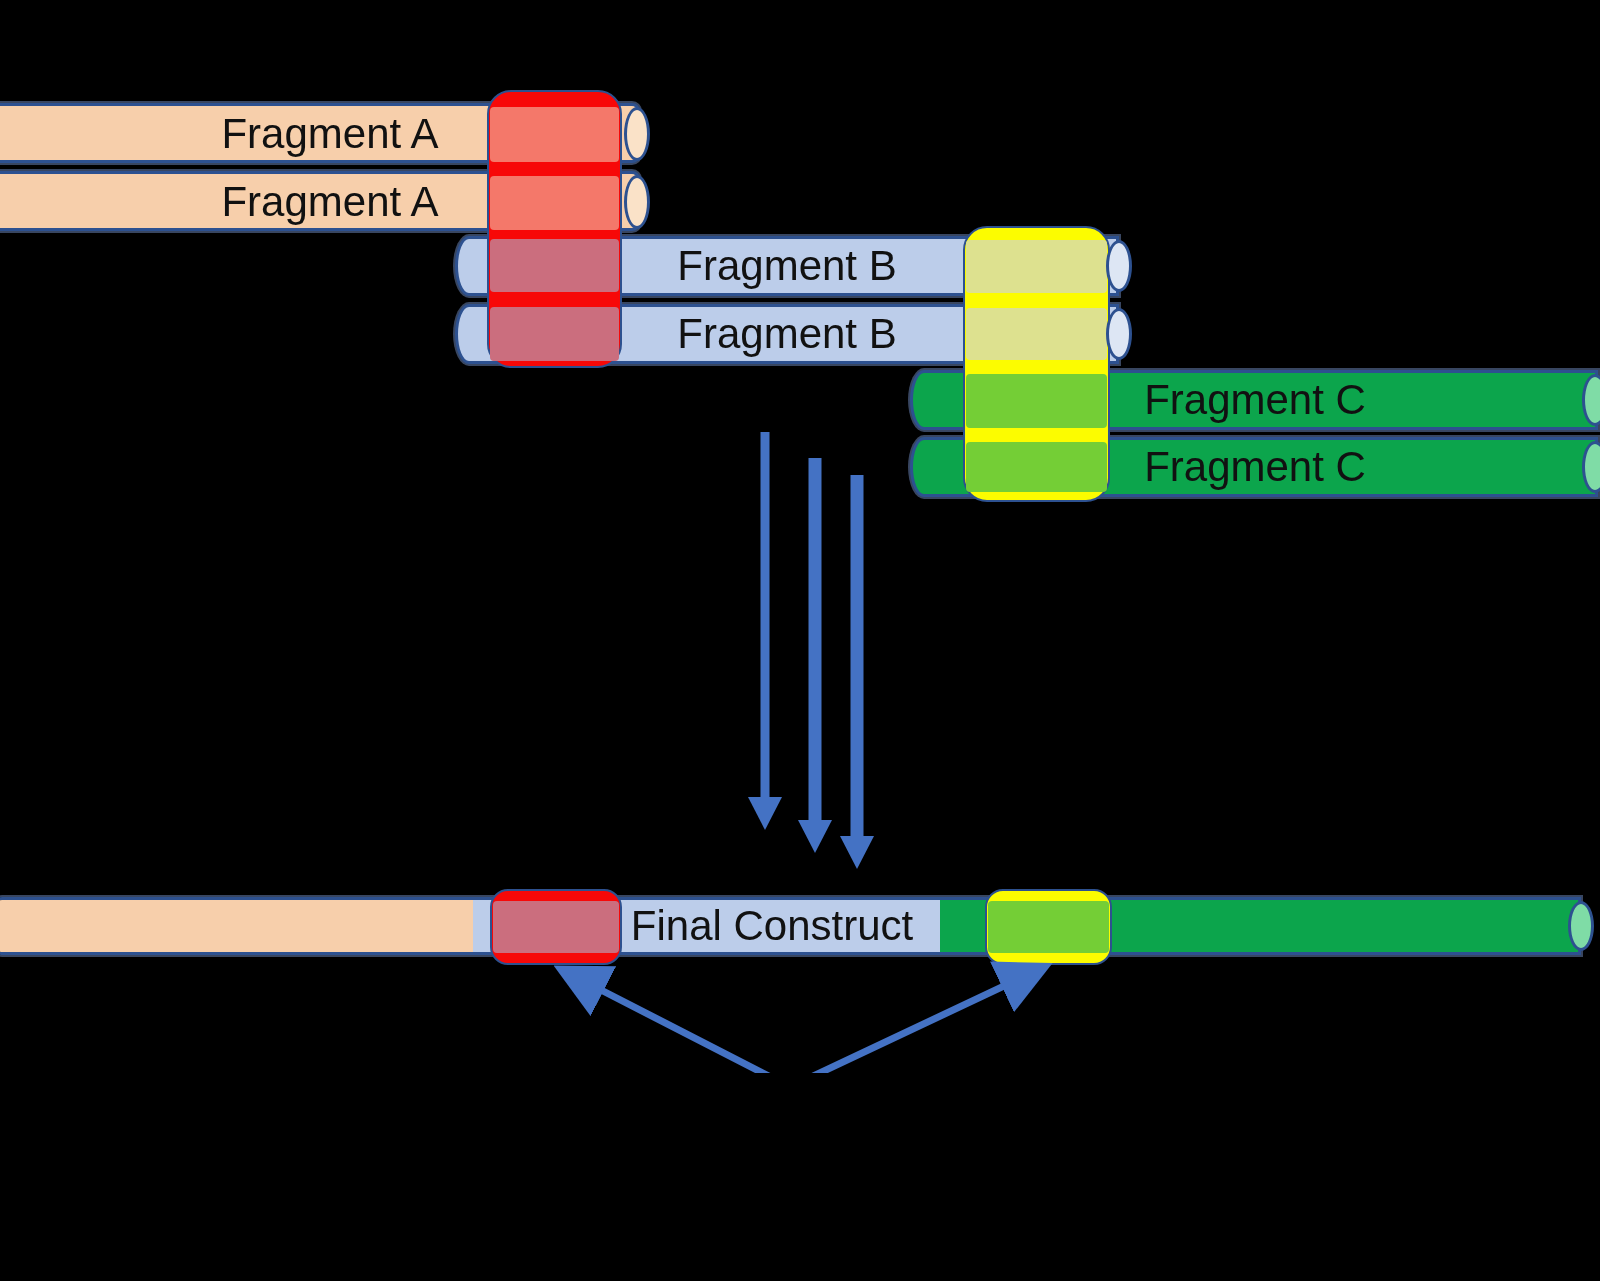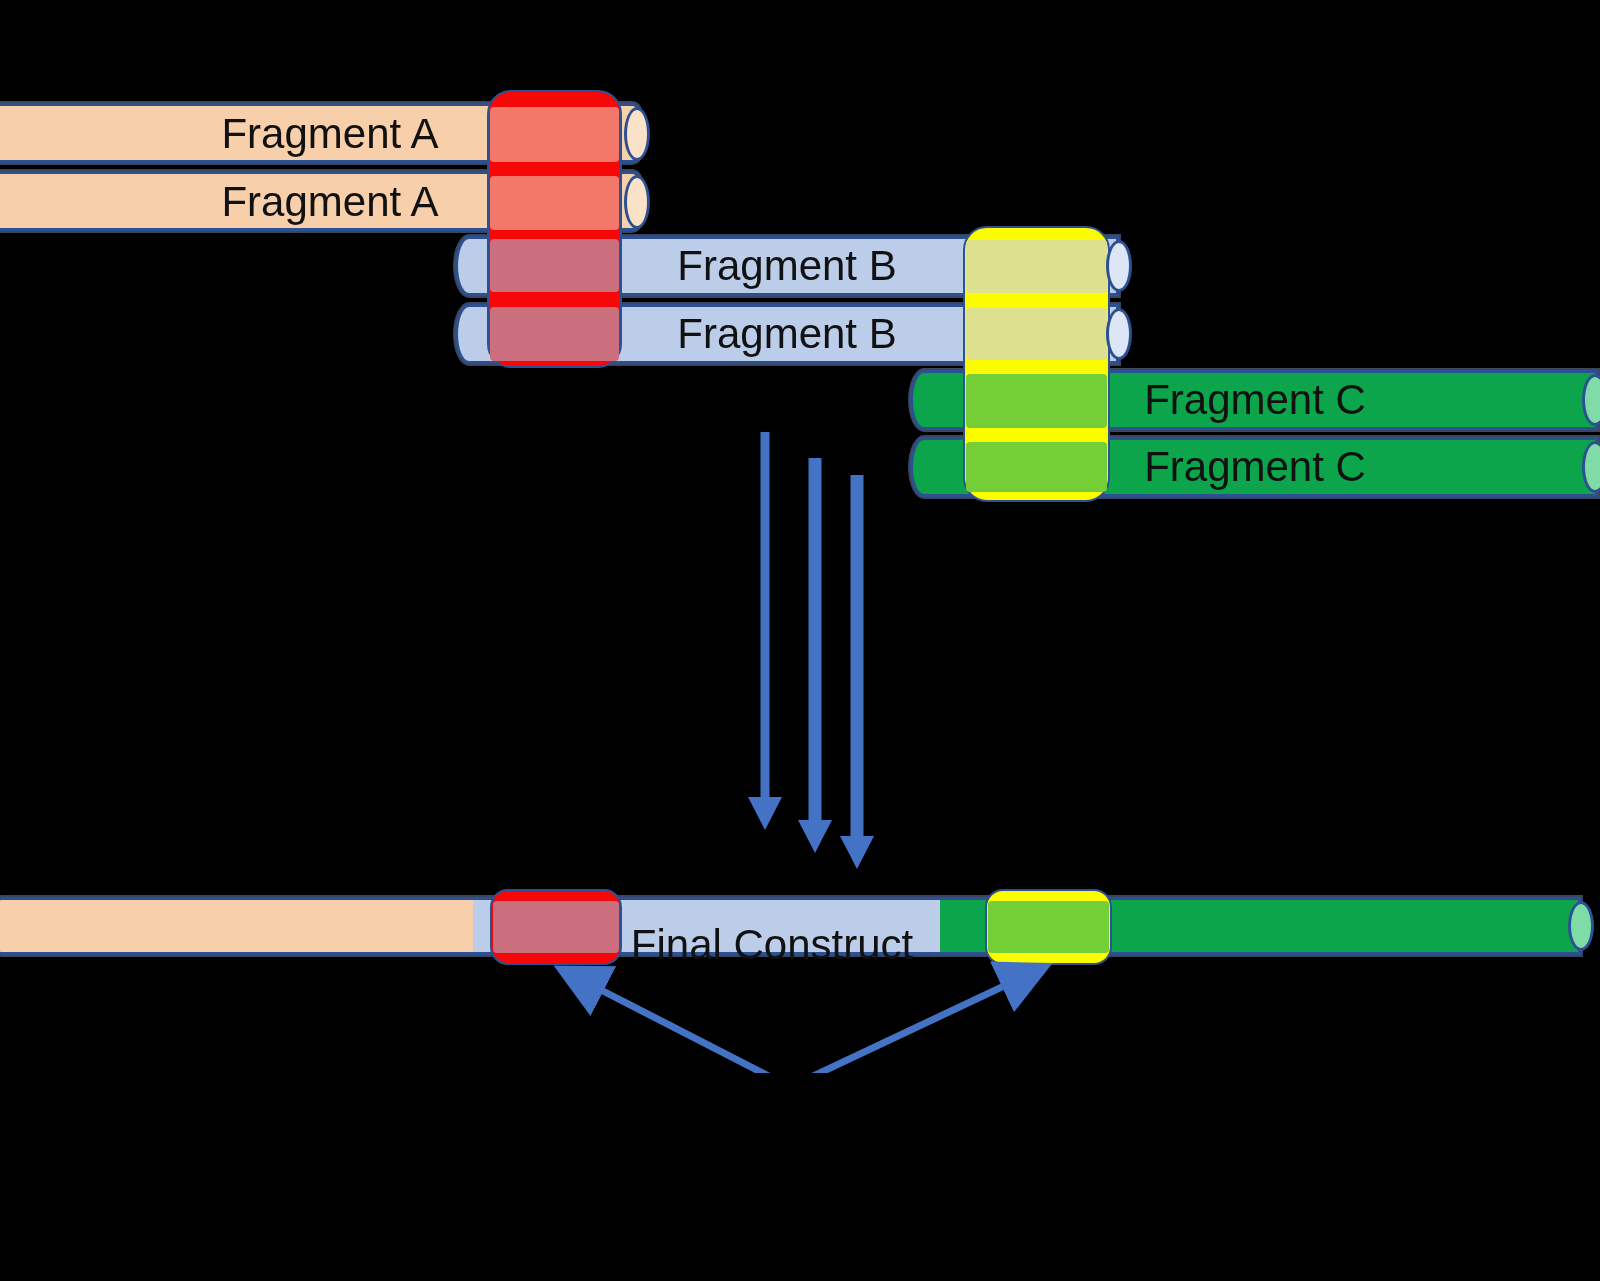--- a/index.html
+++ b/index.html
@@ -81,21 +81,21 @@
     <div class="seg" style="left:478px;width:467px;background:var(--blue-bar);"></div>
     <div class="seg" style="left:945px;width:644px;background:var(--green-bar);"></div>
   </div>
   <div class="cap" style="left:1568px;top:901px;width:26px;height:50px;background:var(--green-cap);"></div>
 
   <div class="overlap" style="left:490px;top:889px;width:132px;height:76px;border-radius:18px;background:var(--overlap-red);"></div>
   <div class="blend" style="left:493px;top:901px;width:126px;height:52px;background:var(--red-on-blue);"></div>
   <div class="overlap" style="left:985px;top:889px;width:127px;height:76px;border-radius:18px;background:var(--overlap-yellow);"></div>
   <div class="blend" style="left:988px;top:901px;width:121px;height:52px;background:var(--yellow-on-green);"></div>
 
-  <div class="bar-label" style="left:622px;top:916px;width:300px;height:58px;">Final Construct</div>
+  <div class="bar-label" style="left:622px;top:897px;width:300px;height:58px;">Final Construct</div>
 
   <svg class="arrow-layer" width="1600" height="1281" viewBox="0 0 1600 1281">
     <defs>
       <marker id="vhead" markerWidth="8" markerHeight="8" refX="6" refY="4" orient="auto-start-reverse" markerUnits="strokeWidth">
         <path d="M0,0 L8,4 L0,8 z" style="fill:var(--arrow-blue)"></path>
       </marker>
     </defs>
 
     <g>
       <line x1="765" y1="432" x2="765" y2="800" style="stroke:var(--arrow-blue);stroke-width:9"></line>

